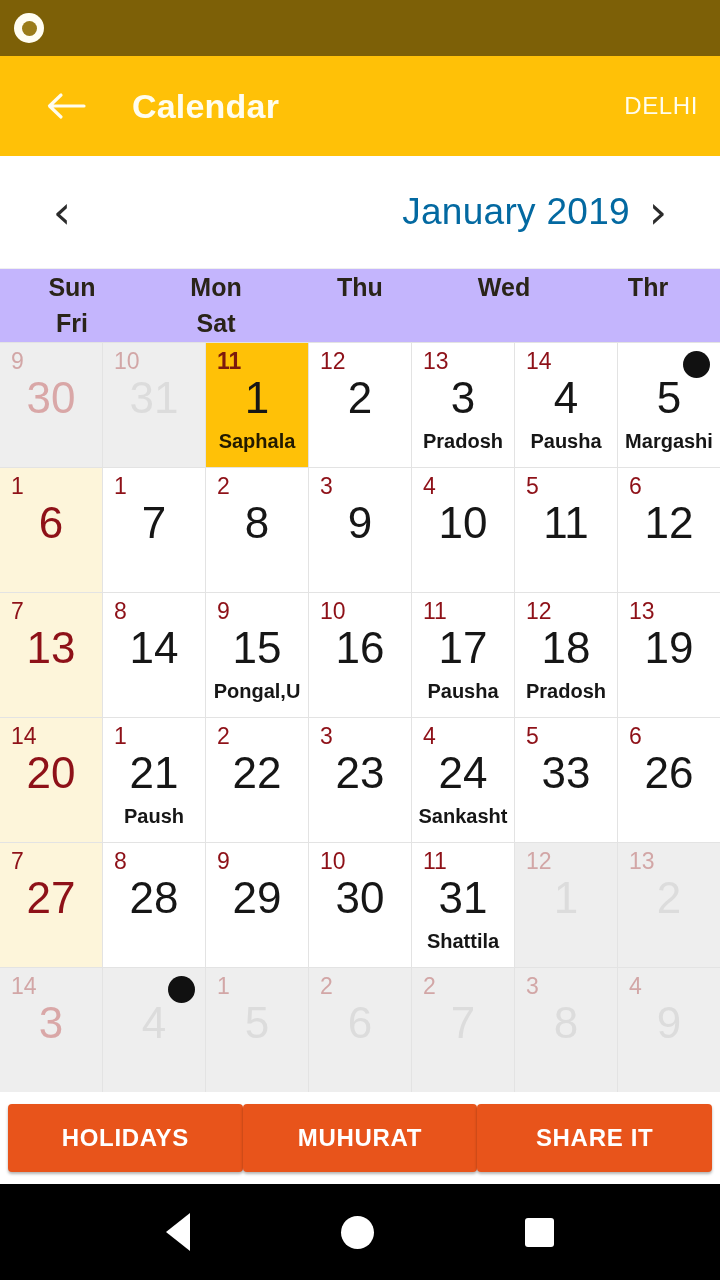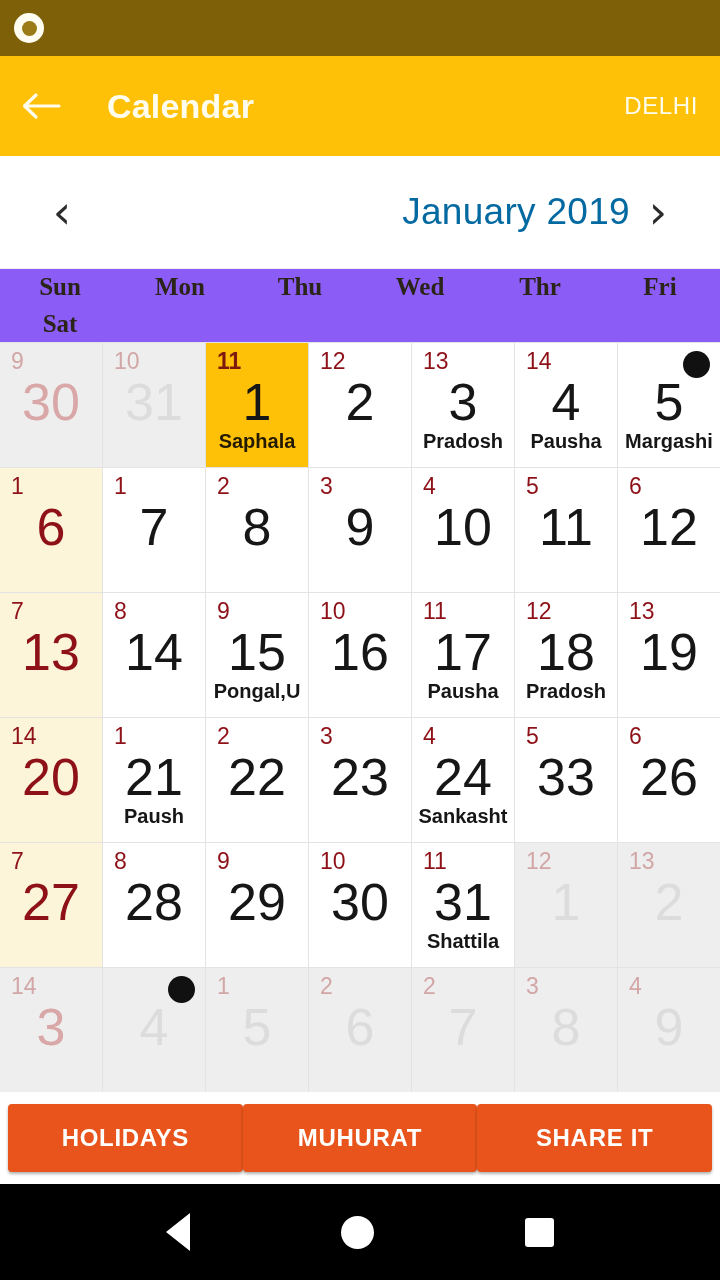--- a/index.html
+++ b/index.html
@@ -22,21 +22,21 @@
     width:30px; height:30px; border-radius:50%;
     background:#fffdf2; display:flex; align-items:center; justify-content:center;
   }
   .notif-dot i { width:15px; height:15px; border-radius:50%; background:#9a7b18; display:block; }
   .sb-time { color:#ffffff; font-size:25px; font-weight:400; letter-spacing:.2px; }
   svg.sb-ico { display:block; }
 
   
   .appbar {
     height:100px; flex:0 0 100px; background:#ffc107;
-    display:flex; align-items:center; padding:0 22px 0 18px;
+    display:flex; align-items:center; padding:0 22px 0 43px;
   }
   .back-btn { width:46px; height:46px; display:flex; align-items:center; justify-content:center; }
   .appbar-title {
     color:#fffdee; font-size:34px; font-weight:700; margin-left:43px; letter-spacing:.2px;
   }
   .appbar-action {
     margin-left:auto; color:#fffdee; font-size:24px; font-weight:400; letter-spacing:.6px;
   }
 
   
@@ -50,22 +50,22 @@
     color:#2b2b2b; font-size:46px; line-height:1; font-weight:400;
     font-family:"DejaVu Sans", sans-serif;
   }
   .month-title {
     flex:1; text-align:right; font-size:37px; font-weight:400; color:#0369a1;
     letter-spacing:.3px;
   }
 
   
   .weekhead {
-    height:73px; flex:0 0 73px; background:#8b5cf6;
-    display:grid; grid-template-columns:repeat(6,1fr); align-items:center;font-family:Liberation Serif, serif;
+    height:73px; flex:0 0 73px; background:#c4b5fd;
+    display:grid; grid-template-columns:repeat(5,1fr); align-items:center;
   }
   .weekhead div {
     text-align:center; font-size:25px; font-weight:700; color:#2a2419;
   }
 
   
   .grid {
     flex:1 1 auto; display:grid;
     grid-template-columns:repeat(7,1fr);
     grid-auto-rows:1fr;
@@ -83,21 +83,21 @@
   .cell.sel { background:#ffc107; }
 
   .tithi {
     position:absolute; top:7px; left:11px;
     font-size:23px; font-weight:400; color:#8e1118; line-height:1;
   }
   .cell.out .tithi { color:#d2a6a6; }
   .cell.sel .tithi { color:#7d1a0d; font-weight:700; }
 
   .daynum {
-    margin-top:32px; font-size:52px; line-height:1.05; font-weight:400; color:#161616;
+    margin-top:32px; font-size:44px; line-height:1.05; font-weight:400; color:#161616;
   }
   .cell.sun .daynum { color:#8e1118; }
   .cell.out .daynum { color:#dcdcdc; }
   .cell.out.sun .daynum { color:#d9a7a7; }
   .cell.sel .daynum { color:#161616; }
 
   .evt {
     position:absolute; bottom:16px; left:50%; transform:translateX(-50%);
     font-size:20px; font-weight:700; color:#161616; white-space:nowrap; line-height:1;
   }

